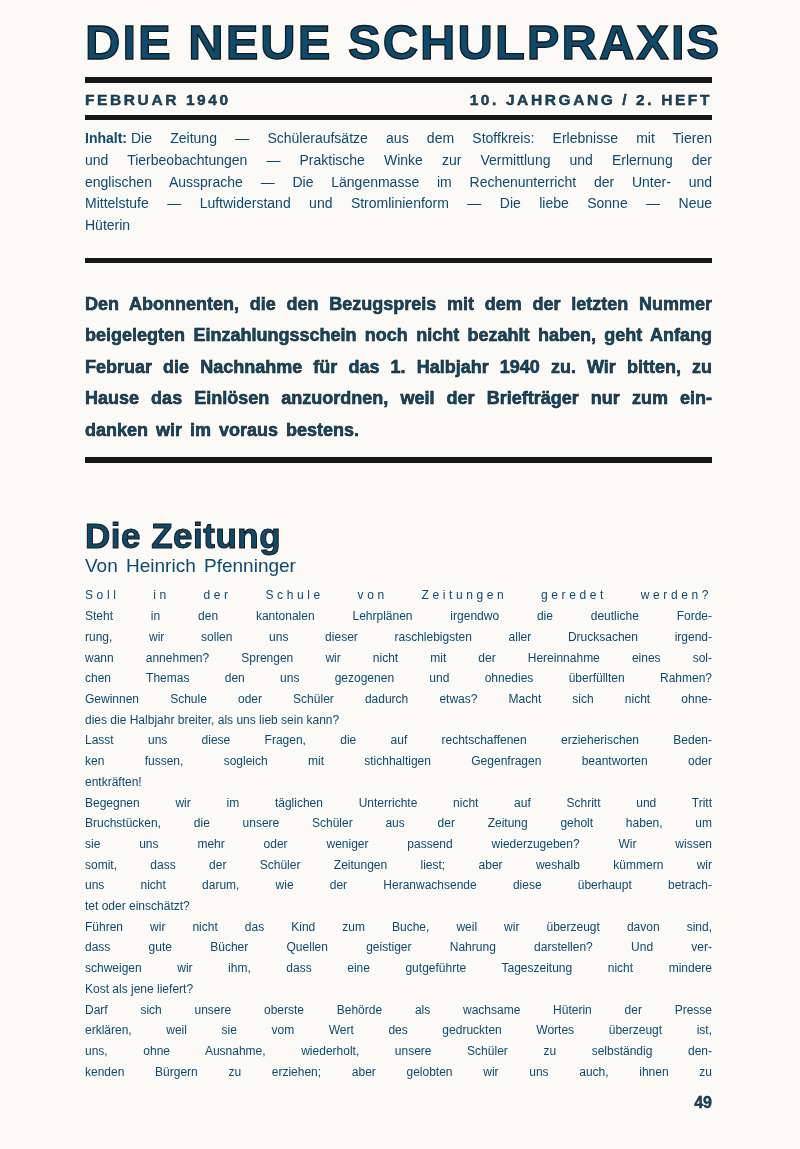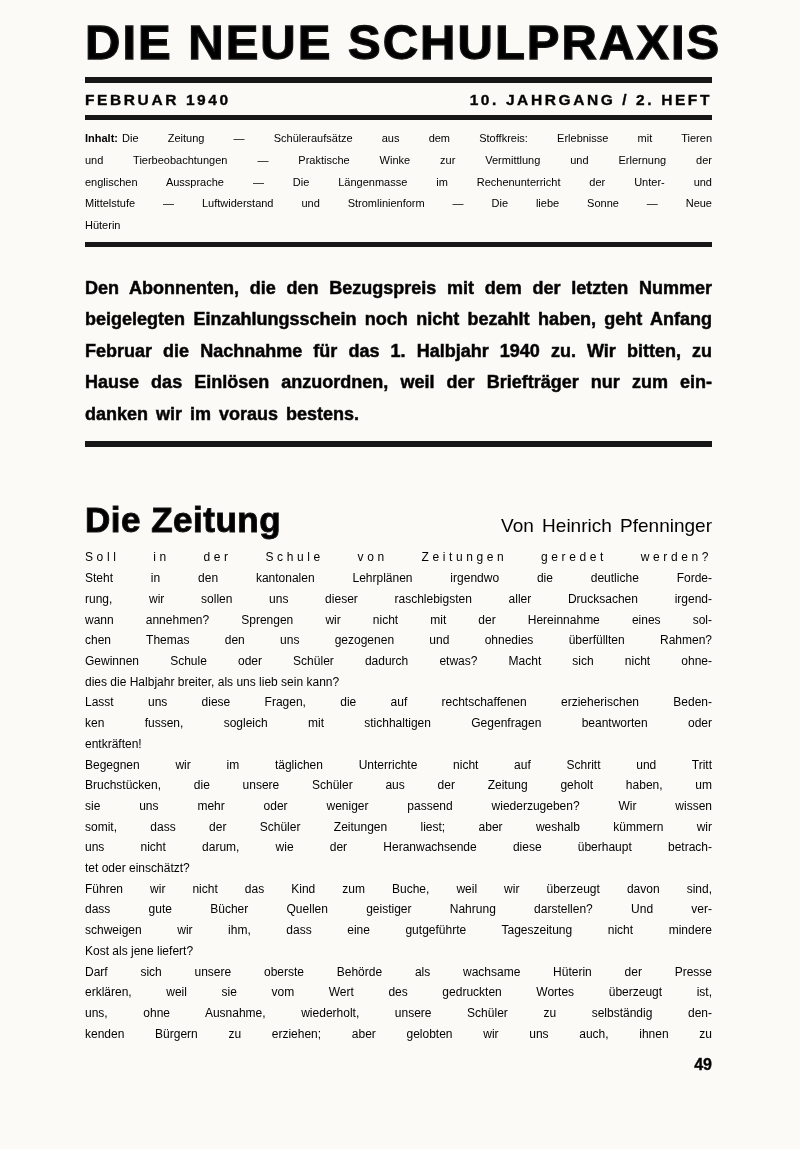--- a/index.html
+++ b/index.html
@@ -1,21 +1,21 @@
 <!DOCTYPE html>
 <html lang="de"><head>
 <meta charset="utf-8">
 <style>
   html,body{margin:0;padding:0;background:#e8e6e1;}
   .page{
     position:relative;
     width:800px;height:1149px;
     margin:0 auto;
     background:#fbfaf7;
-    color:#000000;
+    color:#0c4a6e;
     font-family:"Liberation Sans", sans-serif;
     box-sizing:border-box;
     padding:14px 88px 0 85px;
     overflow:hidden;
   }
   
   .masthead{
     font-size:49px;font-weight:bold;line-height:56px;
     letter-spacing:2px;white-space:nowrap;
     -webkit-text-stroke:1.3px #171717;
@@ -28,31 +28,31 @@
   .rule-4{height:6px;margin-top:3px;}
   
   .issue-row{
     display:flex;justify-content:space-between;align-items:baseline;
     margin-top:8px;
     font-size:15.5px;font-weight:bold;letter-spacing:2.6px;
     -webkit-text-stroke:0.4px #171717;
     line-height:18px;
   }
   
-  .inhalt{margin-top:8px;margin-bottom:5px;font-size:11px;line-height:21.8px;word-spacing:2px;}
+  .inhalt{margin-top:8px;margin-bottom:21px;font-size:14px;line-height:21.8px;word-spacing:2px;}
   .inhalt b{font-weight:bold;margin-right:4px;}
   
   .notice{
     margin-top:26px;margin-bottom:11px;
     font-size:18px;font-weight:bold;line-height:31.5px;
     -webkit-text-stroke:0.55px #171717;
     word-spacing:3px;
   }
   
-  .article-head{display:flex;justify-content:space-between;align-items:baseline;margin-top:54px;}
+  .article-head{display:flex;justify-content:space-between;align-items:baseline;margin-top:54px;flex-direction:column;}
   .article-title{
     font-size:35px;font-weight:bold;letter-spacing:0.5px;line-height:38px;
     -webkit-text-stroke:1px #171717;
   }
   .byline{font-size:19px;line-height:22px;word-spacing:3px;}
   .body-text{margin-top:8px;font-size:12px;line-height:20.7px;}
   .lead-line{letter-spacing:3.6px;text-align-last:justify;}
   .para{margin:0;}
   
   .j{text-align-last:justify;}

